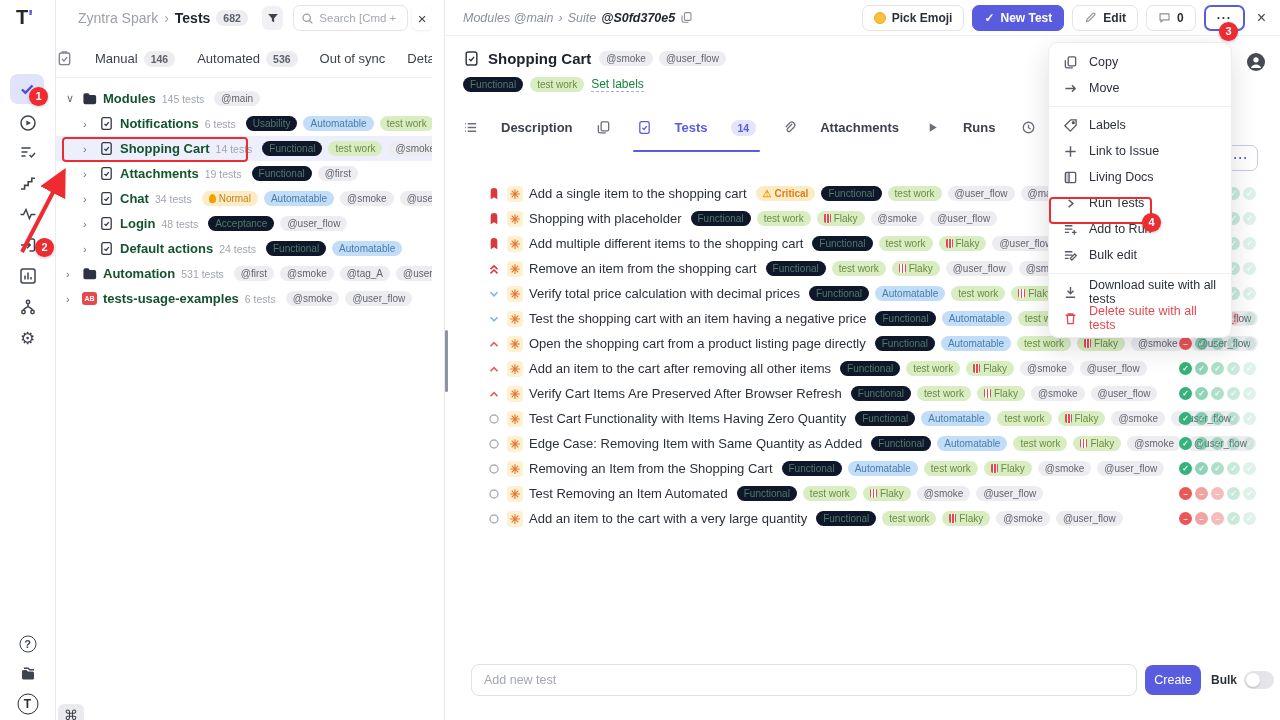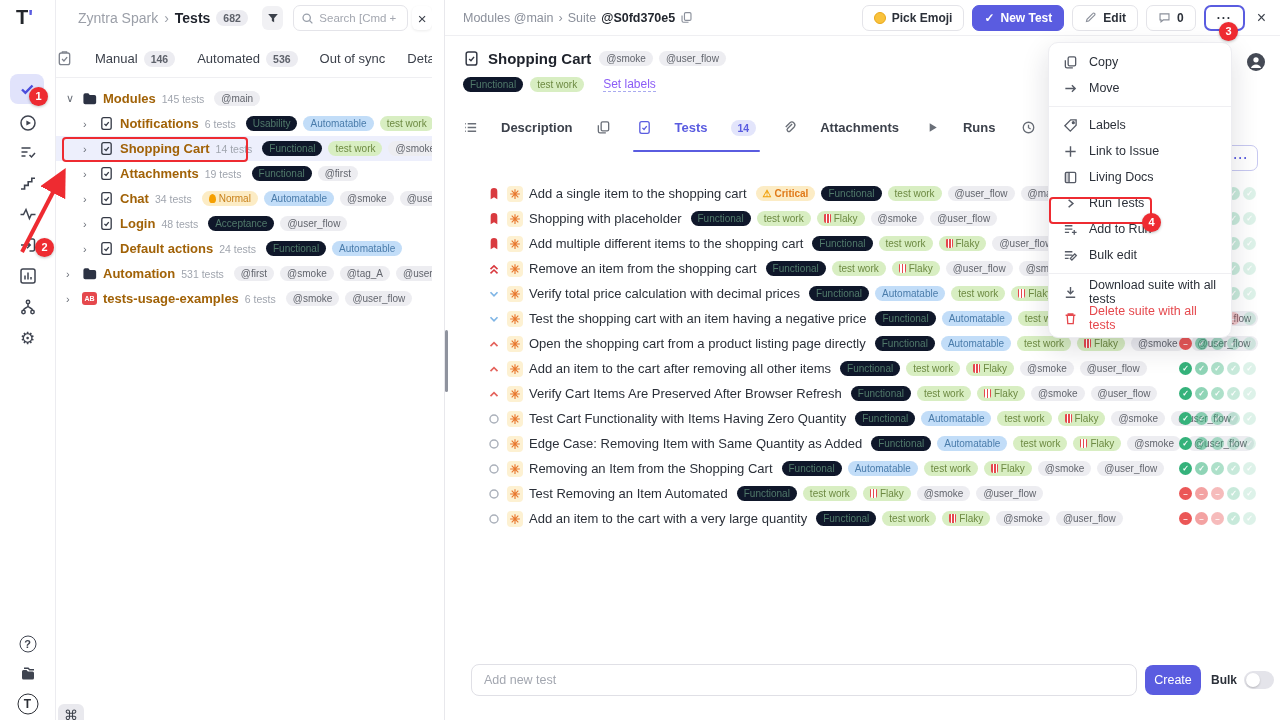--- a/index.html
+++ b/index.html
@@ -42,21 +42,21 @@
   #lp-tabs .icon { margin-left:12px; width:17px; height:17px; }
   .ltab { display:flex; align-items:flex-start; gap:6px; margin-left:22px; font-size:13px; color:#3c414b;
     font-weight:500; cursor:pointer; flex:none; }
   #tree { position:absolute; left:0; top:86px; width:100%; }
   .trow { position:relative; height:25px; display:flex; align-items:center; gap:6px; white-space:nowrap;
     overflow:hidden; cursor:pointer; padding-left:22px; }
   .trow.lvl1 { padding-left:39px; }
   .trow.selected { background:#edeffc; }
   .t-chev { color:#6a6f78; font-size:11px; width:10px; flex:none; }
   .t-ic { width:15px; height:15px; flex:none; color:#343945; }
-  .t-name { font-size:13px; font-weight:600; color:#a16207; }
+  .t-name { font-size:13px; font-weight:600; color:#14532d; }
   .t-count { font-size:10.5px; color:#a0a5ae; margin-right:4px; }
   .badge { display:inline-flex; align-items:center; gap:3px; border-radius:8px; padding:2px 7px;
     font-size:10px; font-weight:500; flex:none; }
   .badge.green { background:#0f172a; color:#50796a; }
   .badge.blue  { background:#c2ddf8; color:#4a7cab; }
   .badge.lime  { background:#d8eec2; color:#6d8a42; }
   .badge.flaky { background:#d8eec2; color:#6d8a42; }
   .badge.tag   { background:#ededf1; color:#62656d; }
   .badge.yellow{ background:#fcecc5; color:#c8821c; }
   .badge.critical{ background:#fcecc5; color:#e07a19; font-weight:bold; }
@@ -68,36 +68,36 @@
     font-weight:bold; text-align:center; line-height:13px; flex:none; }
   #cmd-badge { position:absolute; left:14px; bottom:-6px; width:26px; height:22px; background:#e9e9ee;
     border-radius:6px 6px 0 0; text-align:center; font-size:14px; color:#3c414b; line-height:22px; }
   #lp-scrollthumb { position:absolute; left:445px; top:330px; width:3px; height:62px; background:#8f939e;
     border-radius:2px; z-index:3; }
   
   #mainpanel { position:absolute; left:444px; top:0; width:836px; height:720px; background:#fff;
     border-left:1px solid #e8e8ec; }
   #mp-header { position:absolute; left:0; top:0; width:100%; height:36px; border-bottom:1px solid #efeff2;
     display:flex; align-items:center; }
-  #mp-crumb { margin-left:18px; font-size:12.5px; color:#8b909b; display:flex; gap:5px; align-items:center; white-space:nowrap; }
+  #mp-crumb { margin-left:18px; font-size:12.5px; color:#8b909b; display:flex; gap:5px; align-items:center; white-space:nowrap;font-style:italic; }
   #mp-crumb b { color:#23272f; }
   .copy-ic { width:13px; height:13px; color:#8b909b; cursor:pointer; }
   #mp-actions { margin-left:auto; margin-right:10px; display:flex; align-items:center; gap:8px; }
   .btn { display:flex; align-items:center; gap:6px; height:26px; padding:0 11px; border-radius:7px;
     border:1px solid #e4e4e9; background:#fff; font-size:12px; font-weight:bold; color:#2b3039;
     cursor:pointer; font-family:"Liberation Sans",sans-serif; }
   .btn-primary { background:#5a5ce0; border-color:#5a5ce0; color:#fff; }
   .emoji-dot { width:12px; height:12px; border-radius:50%; background:#f9c23c; border:1px solid #eaa819; }
   #more-btn { border:2px solid #5a5ce0; font-weight:bold; letter-spacing:1px; }
   #mp-x { border:none; background:none; font-size:16px; color:#3c414b; cursor:pointer; padding:0 4px; }
   #suite-title-row { position:absolute; left:18px; top:50px; display:flex; align-items:center; gap:8px; }
   #suite-title-row .t-ic { width:17px; height:17px; }
   #suite-title { font-size:15px; font-weight:bold; color:#1e222b; }
   #suite-labels-row { position:absolute; left:18px; top:77px; display:flex; align-items:center; gap:7px; }
-  #set-labels { font-size:12px; color:#8b5cf6; border-bottom:1px dashed #a9aaf0; margin-left:12px; cursor:pointer; }
+  #set-labels { font-size:12px; color:#15803d; border-bottom:1px dashed #a9aaf0; margin-left:0; cursor:pointer; }
   #avatar { position:absolute; right:14px; top:52px; width:20px; height:20px; cursor:pointer; }
   #mini-more { position:absolute; right:22px; top:145px; width:34px; height:26px; border:1px solid #c7c8f0;
     border-radius:7px; background:#fff; color:#5a5ce0; font-weight:bold; letter-spacing:1px; font-size:12px; cursor:pointer; }
   #suite-tabs { position:absolute; left:18px; top:110px; display:flex; align-items:center; gap:26px; height:26px; }
   .stab { display:flex; align-items:flex-start; gap:23px; font-size:13px; font-weight:600; color:#3c414b;
     cursor:pointer; position:relative; height:26px;margin-top:20px; }
   .stab .icon { width:15px; height:15px; color:#6a6f78; }
   .stab.active { color:#5a5ce0; }
   .stab.active .icon { color:#5a5ce0; }
   .stab.active::after { content:""; position:absolute; left:-4px; right:-4px; bottom:-6px; height:2.5px;

